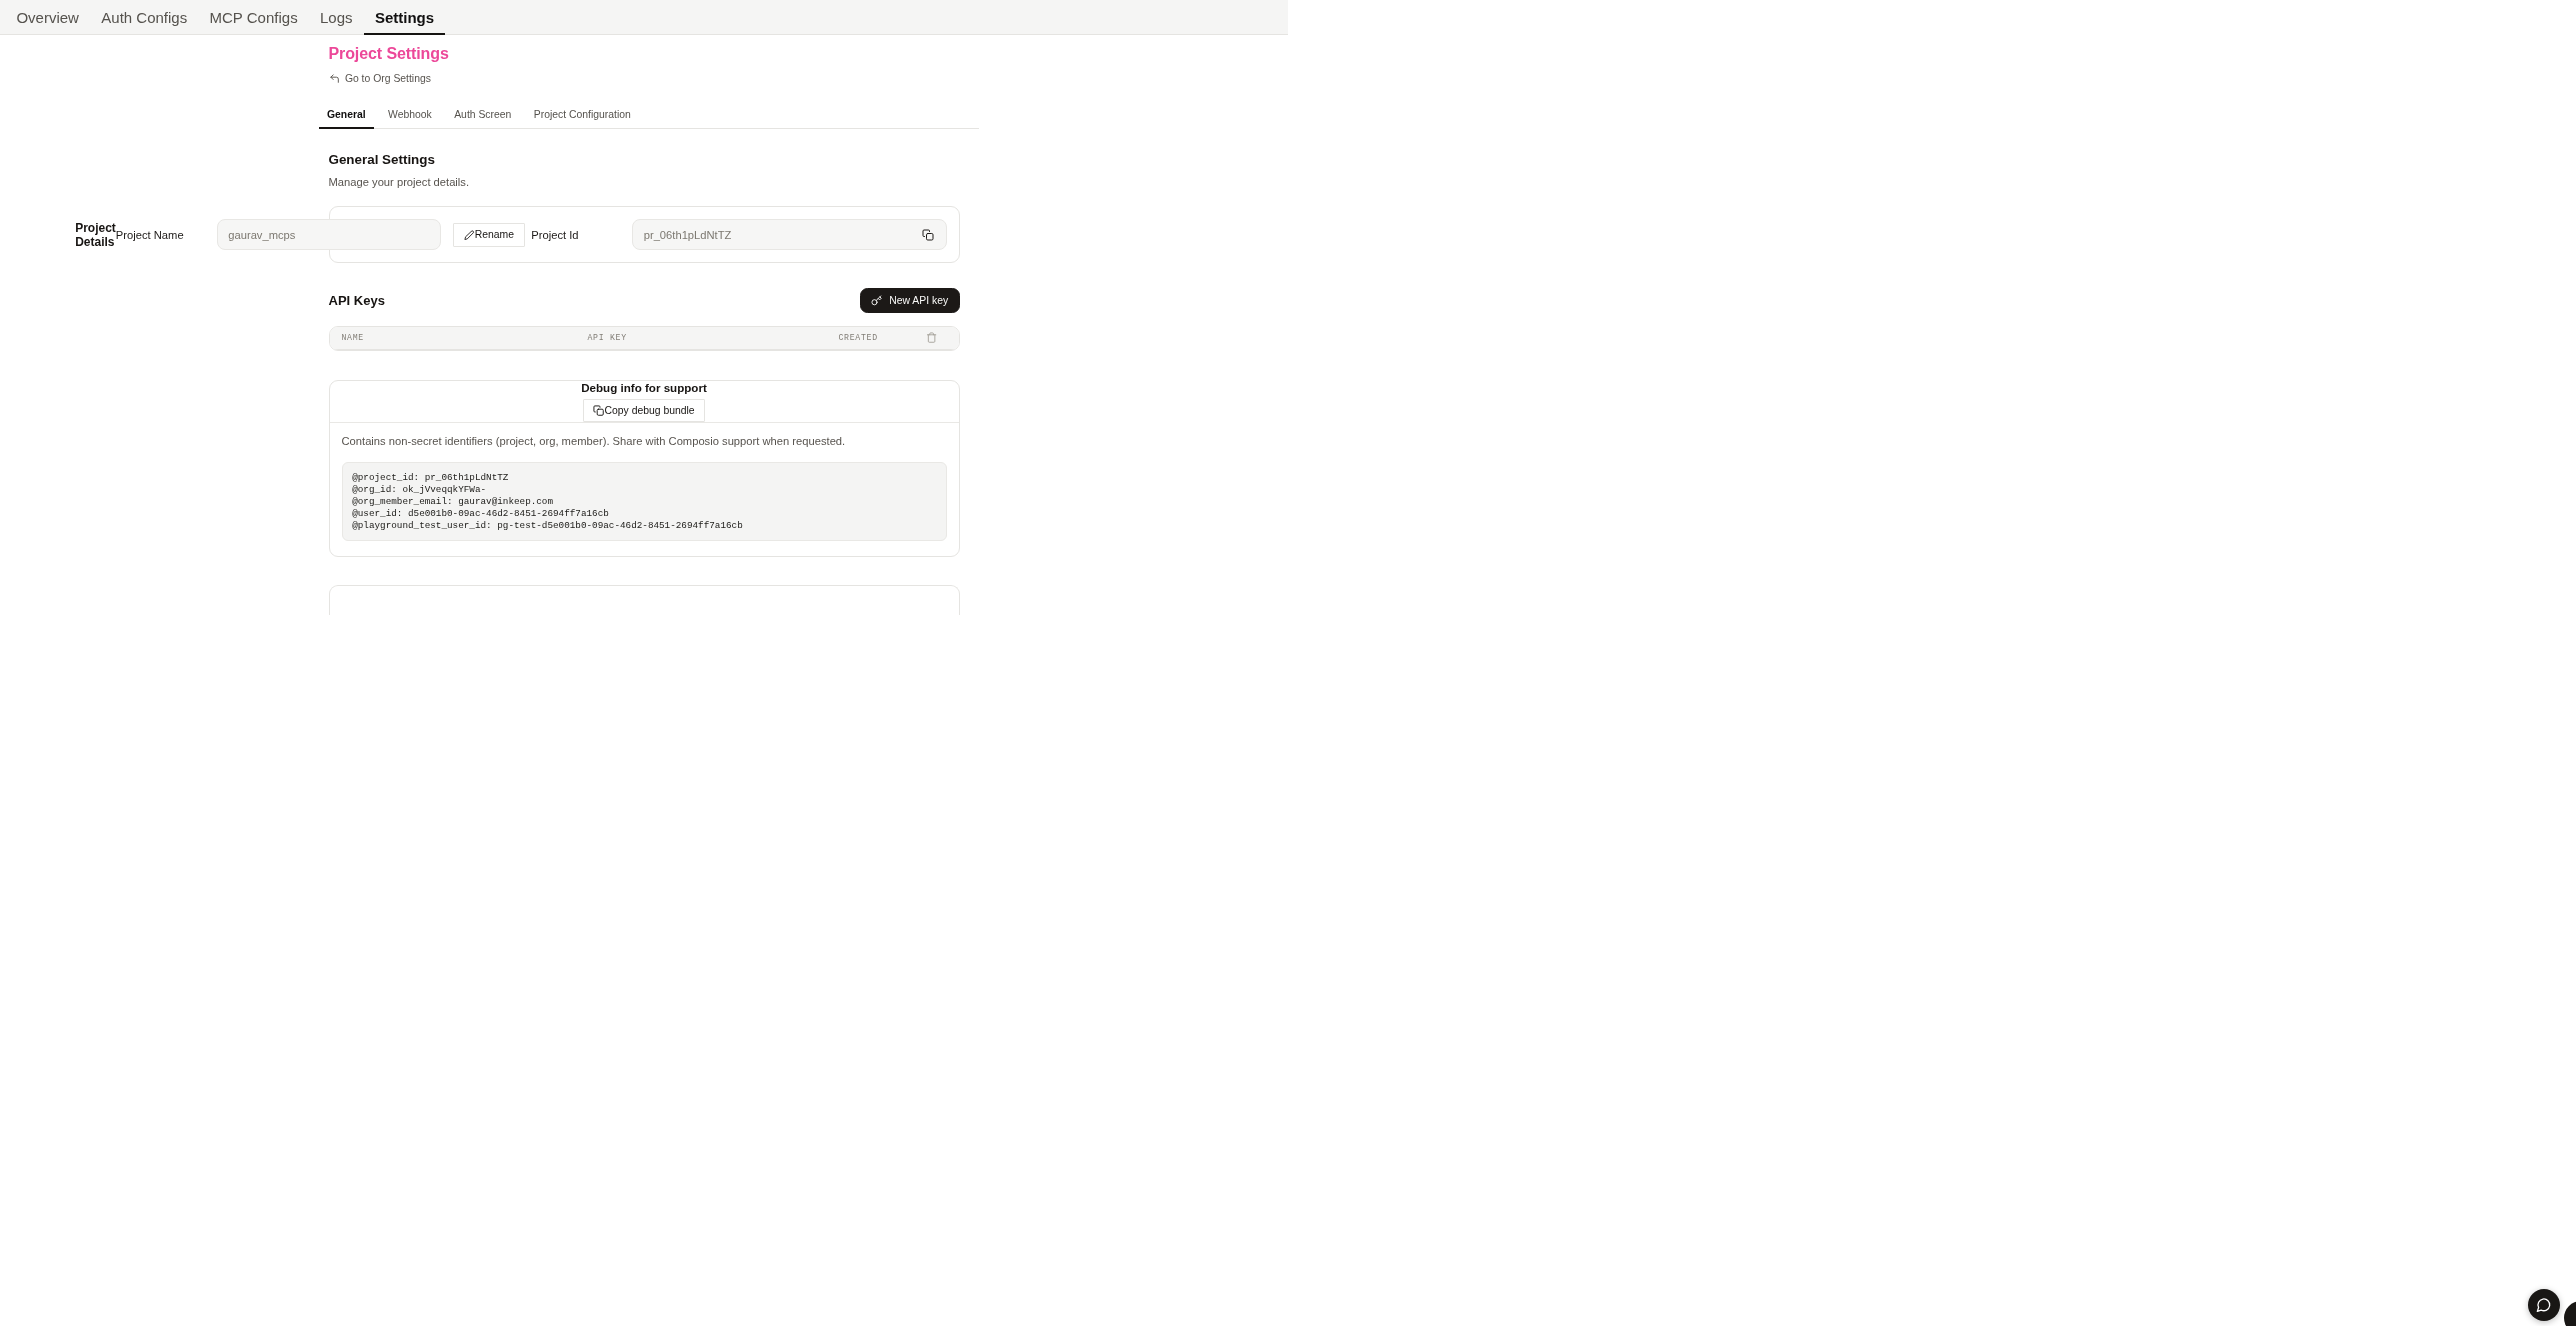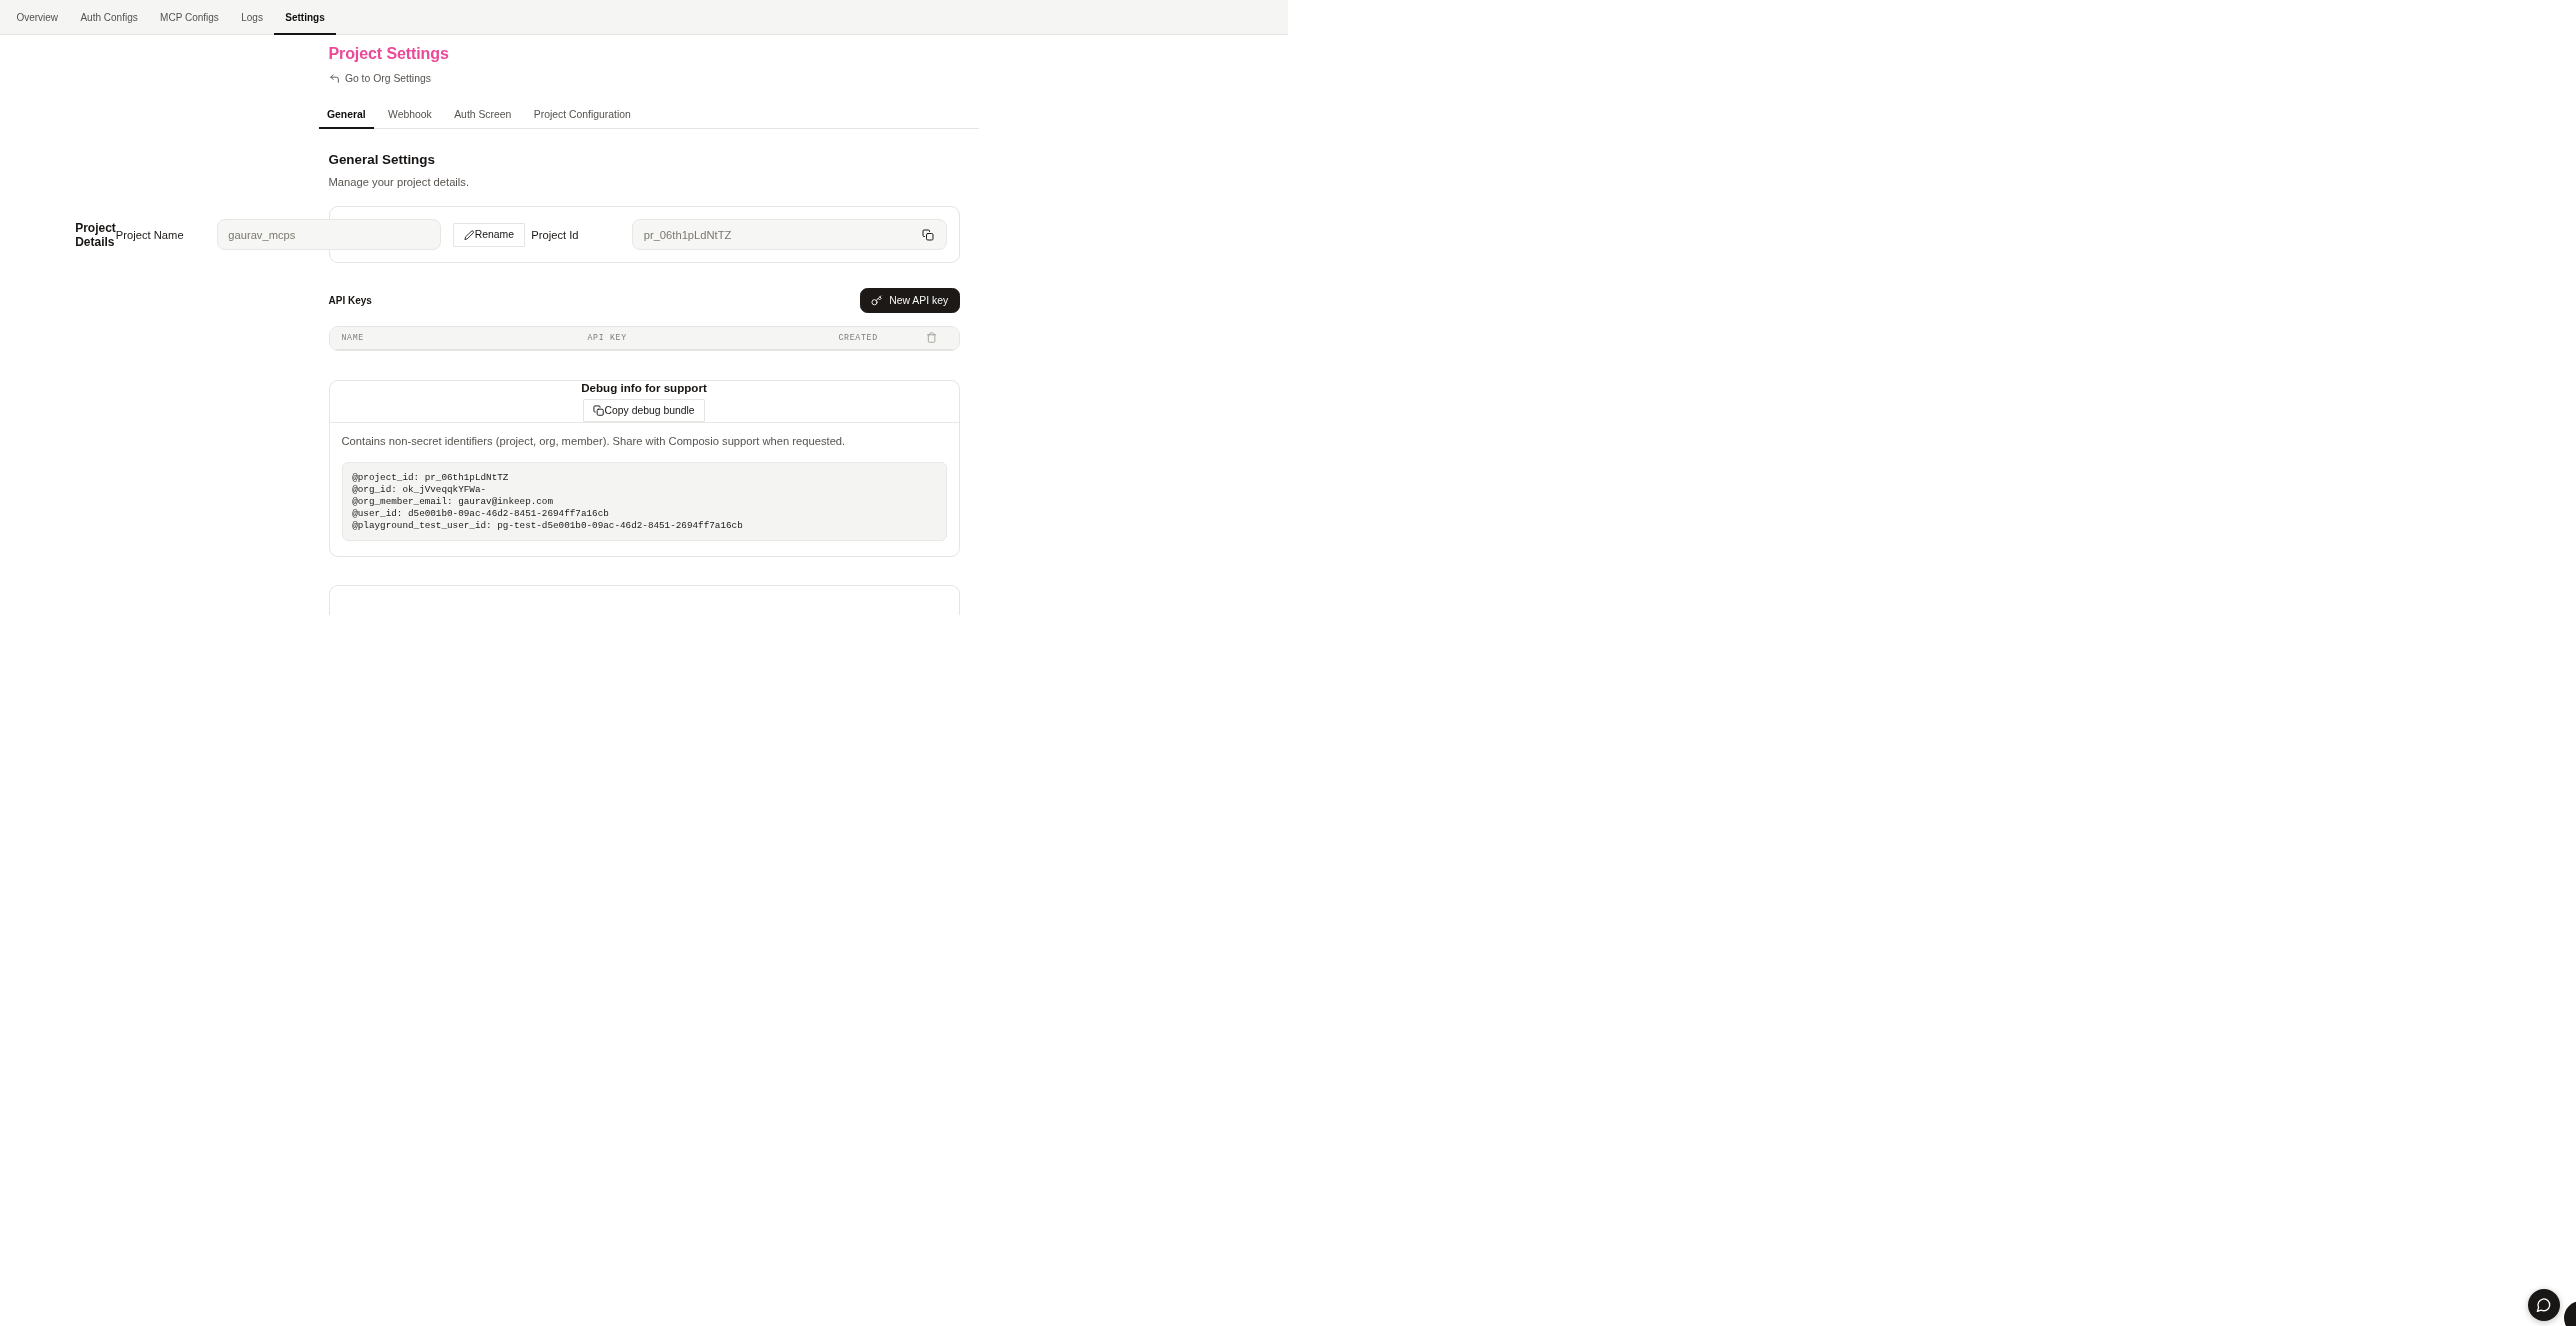--- a/index.html
+++ b/index.html
@@ -19,21 +19,21 @@
     border-bottom: 0.7px solid #e5e4e1;
     display: flex;
     align-items: stretch;
     padding-left: 16.4px;
   }
   .nav-item {
     position: relative;
     display: flex;
     align-items: center;
     padding: 0 11.2px;
-    font-size: 10px;
+    font-size: 15px;
     color: #55524d;
     cursor: pointer;
     text-decoration: none;
   }
   .nav-item:first-child { padding-left: 0; }
   .nav-item.active { color: #111010; font-weight: 700; }
   .nav-item.active::after {
     content: "";
     position: absolute;
     left: 0; right: 0; bottom: -0.7px;
@@ -167,21 +167,21 @@
   }
   .rename-btn { height: 24.6px; padding: 0 10.4px; margin-left: 12px; }
 
   
   .apikeys-head {
     margin-top: 25px;
     display: flex;
     align-items: center;
     justify-content: space-between;
   }
-  .apikeys-title { font-size: 10px; font-weight: 700; color: #171412; }
+  .apikeys-title { font-size: 13px; font-weight: 700; color: #171412; }
   .btn-dark {
     display: inline-flex;
     align-items: center;
     gap: 6.7px;
     height: 24.6px;
     padding: 0 10.4px;
     background: #1c1917;
     color: #fafaf9;
     border: 0.7px solid #1c1917;
     border-radius: 7.5px;

